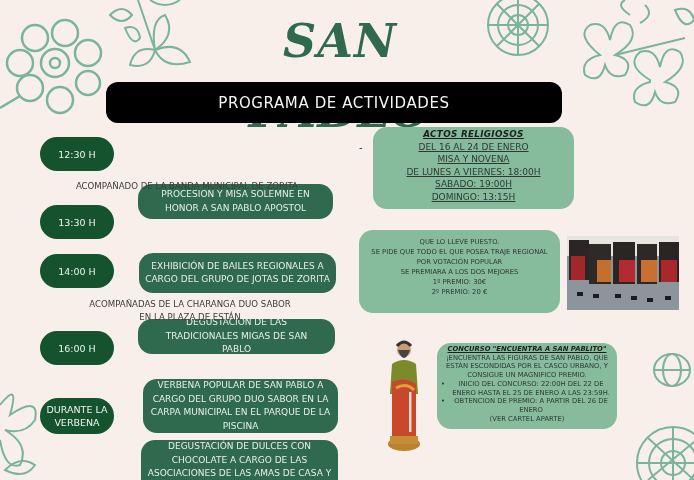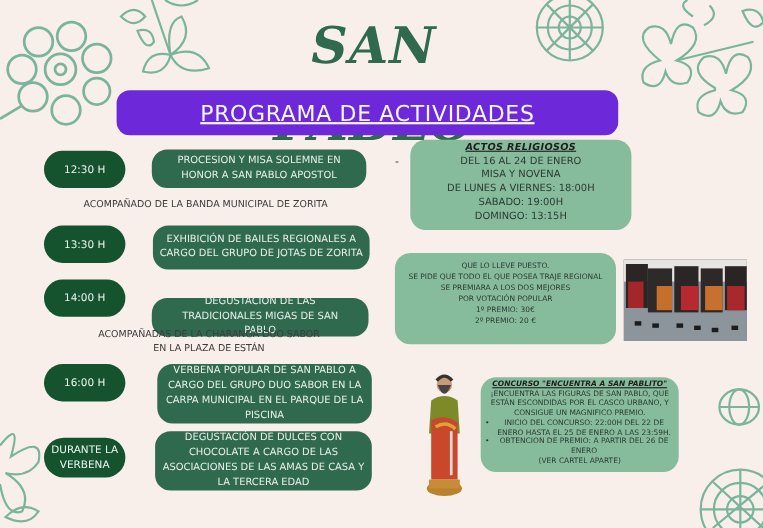--- a/index.html
+++ b/index.html
@@ -14,45 +14,45 @@
       position: absolute; left: 185px; top: 6px; width: 310px; height: 70px;
       text-align: center;
       font-family: "DejaVu Serif", serif; font-weight: bold;
       font-size: 46px; letter-spacing: 1px;
       color: #2f6a4f;
       line-height: 70px;
       font-style: italic;
     }
     .banner {
       position: absolute; left: 106px; top: 82px; width: 456px; height: 41px;
-      background: #6d28d9; border-radius: 12px;
+      background: #000000; border-radius: 12px;
       display: flex; align-items: center; justify-content: center;
-      color: #f4f7f3; font-size: 20px; letter-spacing: 0.6px; text-decoration: underline;
+      color: #f4f7f3; font-size: 15px; letter-spacing: 0.6px;
     }
     .pill {
       position: absolute; left: 40px; width: 74px;
       background: #14532d; border-radius: 18px;
       display: flex; align-items: center; justify-content: center;
       color: #eef5f0; font-size: 9.5px; text-align: center; line-height: 13px;
     }
     .act {
       position: absolute;
       background: #2f6a4f; border-radius: 14px;
       display: flex; align-items: center; justify-content: center;
       color: #e8efe9; font-size: 9px; text-align: center; line-height: 13.5px;
-      padding: 0 4px; box-sizing: border-box;
+      padding: 0 4px; box-sizing: border-box; margin-top: 48px;
     }
     .note {
       position: absolute; font-size: 8.6px; color: #3c3c3c; text-align: center; line-height: 13px;
     }
     .box {
       position: absolute; background: #86bb9c; border-radius: 14px;
       color: #2d3a33; text-align: center; box-sizing: border-box;
     }
-    .actos { left: 373px; top: 127px; width: 201px; height: 82px; font-size: 9px; line-height: 12.5px; padding-top: 1px; }
+    .actos { left: 373px; top: 127px; width: 201px; height: 82px; font-size: 9px; line-height: 12.5px; padding-top: 1px; text-decoration: underline; }
     .actos .hdr { font-weight: bold; font-style: italic; text-decoration: underline; font-size: 8.8px; color: #1e1e1e; letter-spacing: 0.3px; }
     .traje { left: 359px; top: 230px; width: 201px; height: 83px; font-size: 6.8px; line-height: 10px; padding-top: 7px; }
     .concurso { left: 437px; top: 343px; width: 180px; height: 86px; font-size: 6.8px; line-height: 8.7px; padding: 2px 4px 0 4px; background: #86bb9c; }
     .concurso .hdr { font-weight: bold; font-style: italic; text-decoration: underline; color: #1e1e1e; }
     .concurso .li { text-align: center; position: relative; padding-left: 8px; }
     .concurso .li::before { content: "•"; position: absolute; left: 0; }
     .photo {
       position: absolute; left: 567px; top: 236px; width: 112px; height: 74px;
       overflow: hidden; background: #7f8a93;
     }
@@ -153,22 +153,22 @@
   <div>DEL 16 AL 24 DE ENERO</div>
   <div>MISA Y NOVENA</div>
   <div>DE LUNES A VIERNES: 18:00H</div>
   <div>SABADO: 19:00H</div>
   <div>DOMINGO: 13:15H</div>
 </div>
 
 <div class="box traje">
   <div>QUE LO LLEVE PUESTO.</div>
   <div>SE PIDE QUE TODO EL QUE POSEA TRAJE REGIONAL</div>
+  <div>POR VOTACIÓN POPULAR</div>
   <div>SE PREMIARA A LOS DOS MEJORES</div>
-  <div>POR VOTACIÓN POPULAR</div>
   <div>1º PREMIO: 30€</div>
   <div>2º PREMIO: 20 €</div>
 </div>
 
 <div class="photo">
   <svg width="112" height="74" viewBox="0 0 112 74">
     <rect width="112" height="74" fill="#8c959c"></rect>
     <rect x="0" y="0" width="112" height="20" fill="#e8e4e0"></rect>
     <rect x="2" y="4" width="20" height="40" fill="#2b2525"></rect>
     <rect x="4" y="20" width="14" height="24" fill="#a3262a"></rect>

